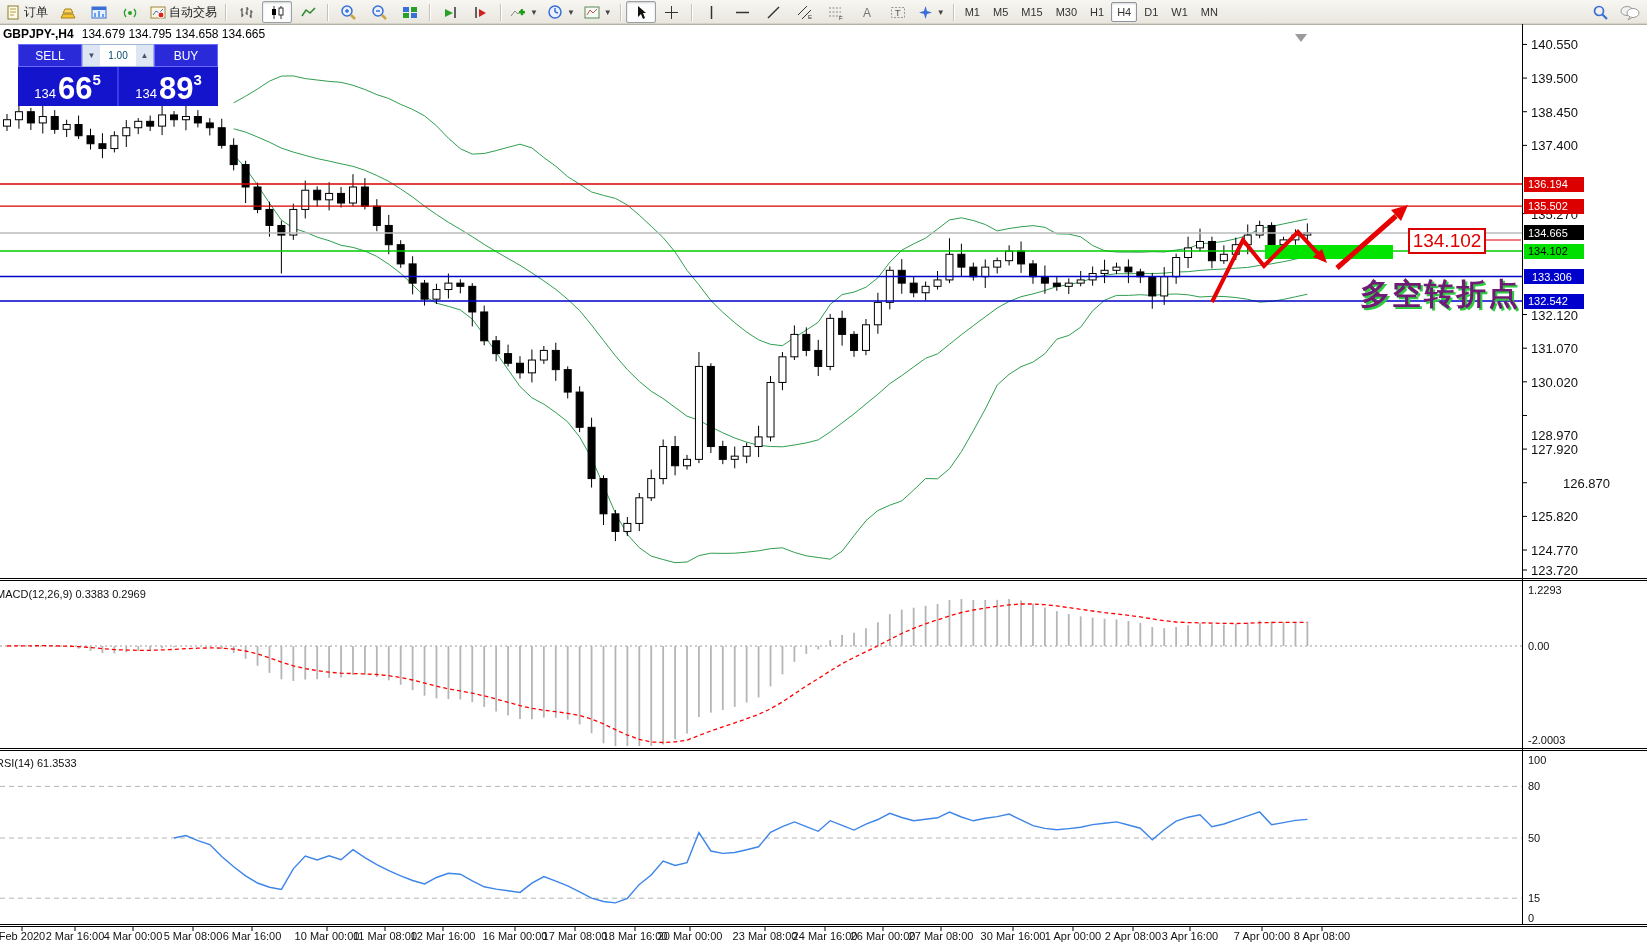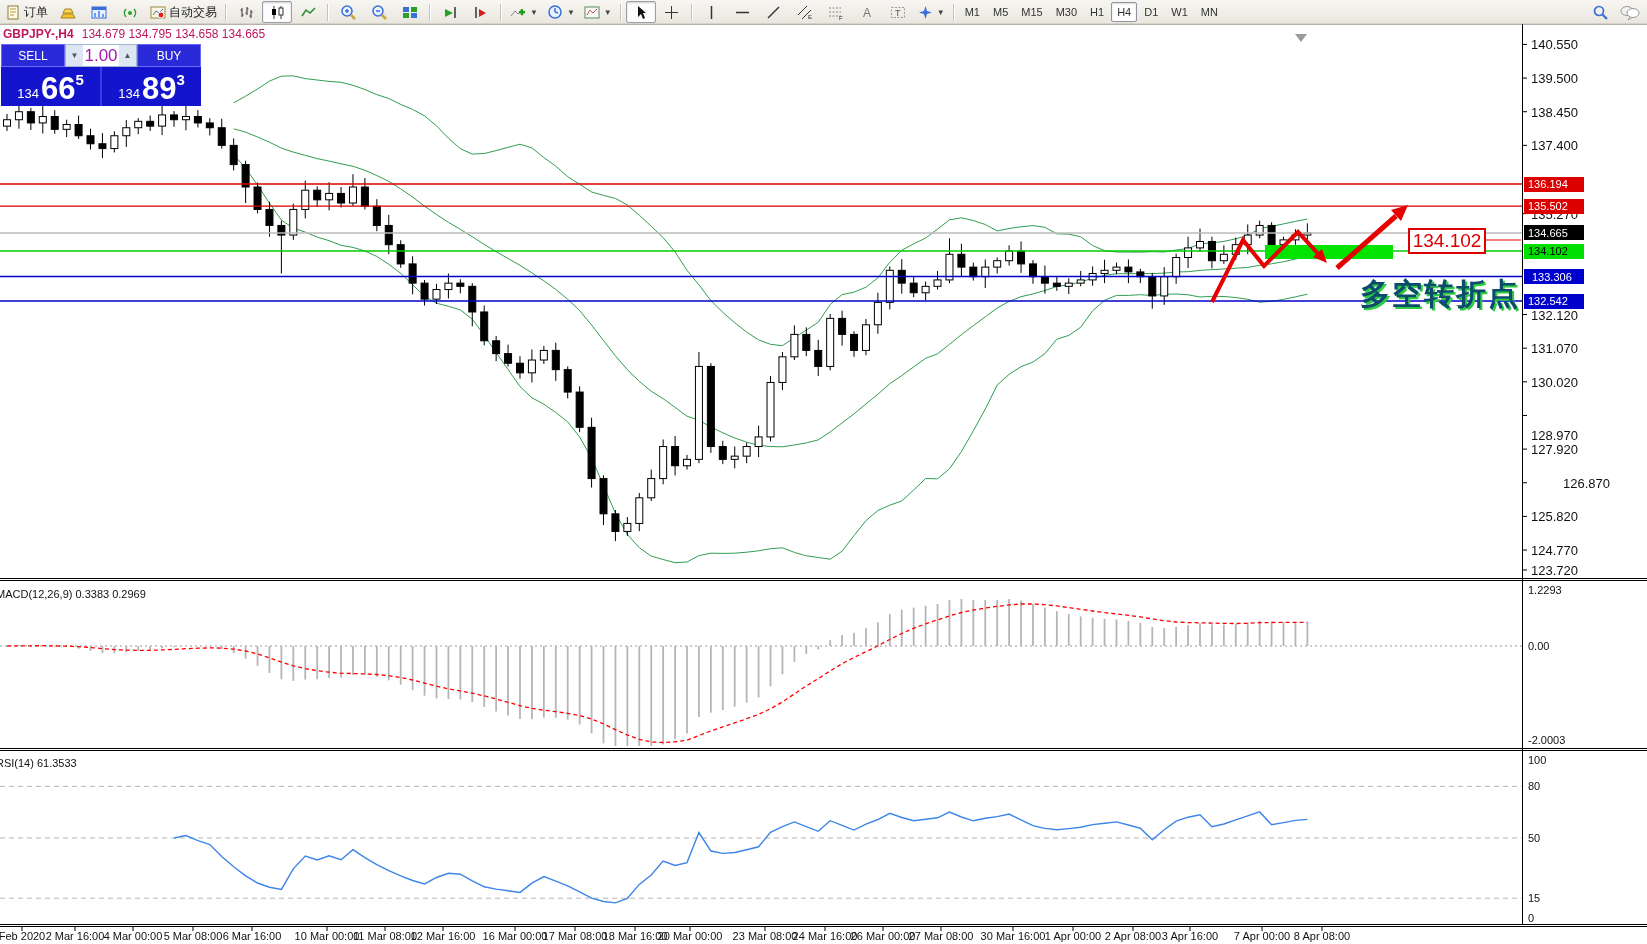--- a/index.html
+++ b/index.html
@@ -12,39 +12,39 @@
   .tb-btn{height:20px;min-width:22px;display:flex;align-items:center;justify-content:center;
     gap:3px;padding:0 3px;border:1px solid transparent;border-radius:2px;font-size:12px;color:#222;}
   .tb-btn.pressed{background:#fdfdfd;border-color:#98a0a8;box-shadow:inset 0 1px 2px rgba(0,0,0,.18);}
   .tb-sep{width:1px;height:17px;background:#c6c2b7;border-right:1px solid #fff;margin:0 3px;}
   .tf-btn{font-size:11px;color:#333;height:18px;display:flex;align-items:center;
     padding:0 5px;border:1px solid transparent;border-radius:2px;}
   .tf-btn.pressed{background:#fff;border-color:#8e959e;box-shadow:inset 0 1px 2px rgba(0,0,0,.15);}
   .caret{font-size:8px;color:#444;margin-left:1px;}
   .tb-right{margin-left:auto;display:flex;align-items:center;}
   
-  .chart-header{position:absolute;left:3px;top:27px;font-size:12px;color:#be185d;display:flex;gap:8px;z-index:30;}
+  .chart-header{position:absolute;left:3px;top:27px;font-size:12px;color:#000000;display:flex;gap:8px;z-index:30;}
   .chart-header b{font-weight:bold;}
   
-  .quote{position:absolute;left:1px;top:44px;width:200px;z-index:40;font-family:"Liberation Sans",sans-serif;}
+  .quote{position:absolute;left:1px;top:44px;width:200px;z-index:40;font-family:"Liberation Sans",sans-serif;padding-left:17px;}
   .quote-row1{display:flex;height:23px;}
   .qbtn{flex:0 0 62px;background:#2a2ad9;border:1px solid #6a6aff;color:#fff;font-size:12px;
     display:flex;align-items:center;justify-content:center;}
   .qspin{flex:1;display:flex;background:#fff;border:1px solid #9fb6d4;}
   .qspin .sp{width:17px;background:#dde6f2;color:#456;font-size:8px;display:flex;align-items:center;justify-content:center;}
-  .qspin .val{flex:1;display:flex;align-items:center;justify-content:center;font-size:17px;color:#a21caf;text-align:center;}
+  .qspin .val{flex:1;display:flex;align-items:center;justify-content:center;font-size:10px;color:#0c4a6e;text-align:center;}
   .quote-row2{display:flex;height:39px;background:#1414cd;}
   .qprice{flex:1;color:#fff;display:flex;align-items:flex-end;justify-content:center;padding-bottom:2px;}
   .qprice .small{font-size:13px;margin-right:2px;line-height:20px;}
   .qprice .big{font-size:31px;font-weight:bold;line-height:31px;}
   .qprice .sup{font-size:15px;font-weight:bold;line-height:30px;transform:translateY(-9px);}
   .qdiv{width:2px;background:#3a3ae8;}
   
   .ind-label{position:absolute;font-size:11px;color:#111;z-index:25;}
-  .annotation{position:absolute;left:1360px;top:274px;font-size:30px;font-weight:bold;color:#0c4a6e;
+  .annotation{position:absolute;left:1360px;top:274px;font-size:30px;font-weight:bold;color:#701a75;
     text-shadow:2px 2px 0 #2ecc40;letter-spacing:2px;z-index:45;white-space:nowrap;font-family:Liberation Mono, monospace;}
   .callout{position:absolute;left:1408px;top:228px;width:74px;height:22px;border:2px solid #dd0000;
     background:#fff;color:#dd0000;font-size:19px;display:flex;align-items:center;justify-content:center;z-index:45;}
   
   .tick-label{position:absolute;left:1531px;font-size:13px;color:#111;z-index:20;}
   .badge{position:absolute;left:1524px;width:60px;height:15px;font-size:11px;display:flex;align-items:center;
     padding-left:4px;box-sizing:border-box;z-index:22;}
   .sub-label{position:absolute;left:1528px;font-size:11px;color:#111;z-index:20;}
   .time-label{position:absolute;top:930px;font-size:11px;color:#111;transform:translateX(-50%);z-index:20;white-space:nowrap;}
   svg{display:block;}

